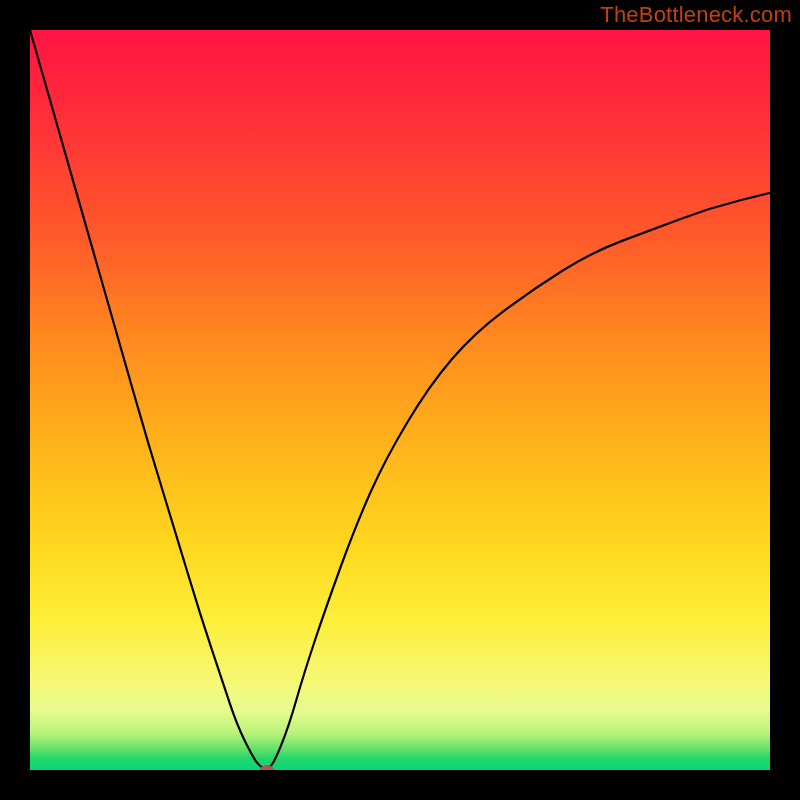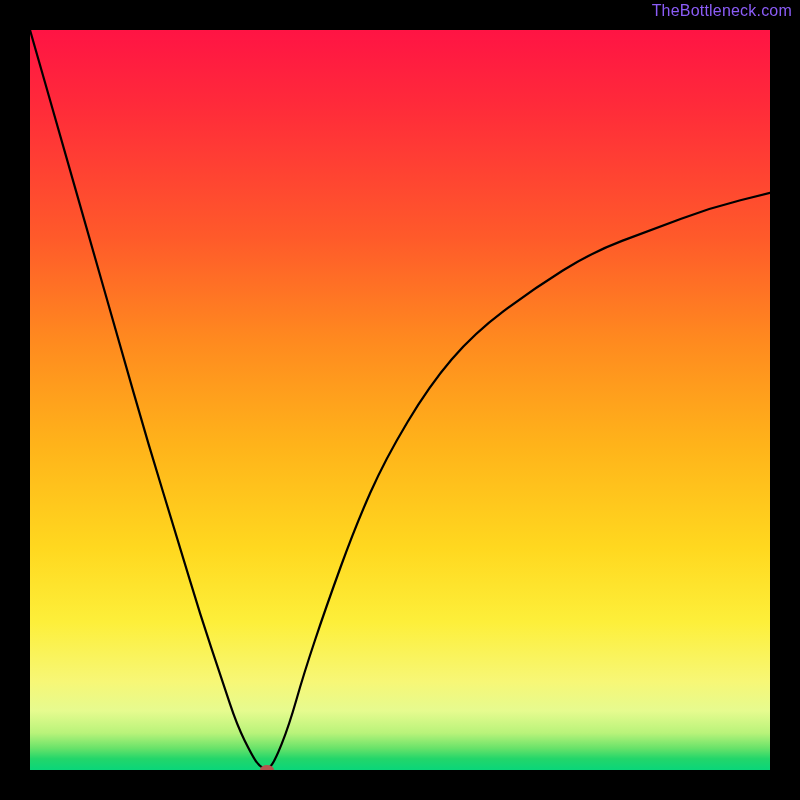--- a/index.html
+++ b/index.html
@@ -14,22 +14,22 @@
   .frame {
     position: relative;
     width: 800px;
     height: 800px;
     background: #000;
   }
   .watermark {
     position: absolute;
     top: 2px;
     right: 8px;
-    font-size: 16px;
-    color: #8b5cf6;
+    font-size: 22px;
+    color: #c2410c;
     font-weight: 500;
     letter-spacing: 0.2px;
     z-index: 10;
   }
   .plot-area {
     position: absolute;
     left: 30px;
     top: 30px;
     width: 740px;
     height: 740px;

